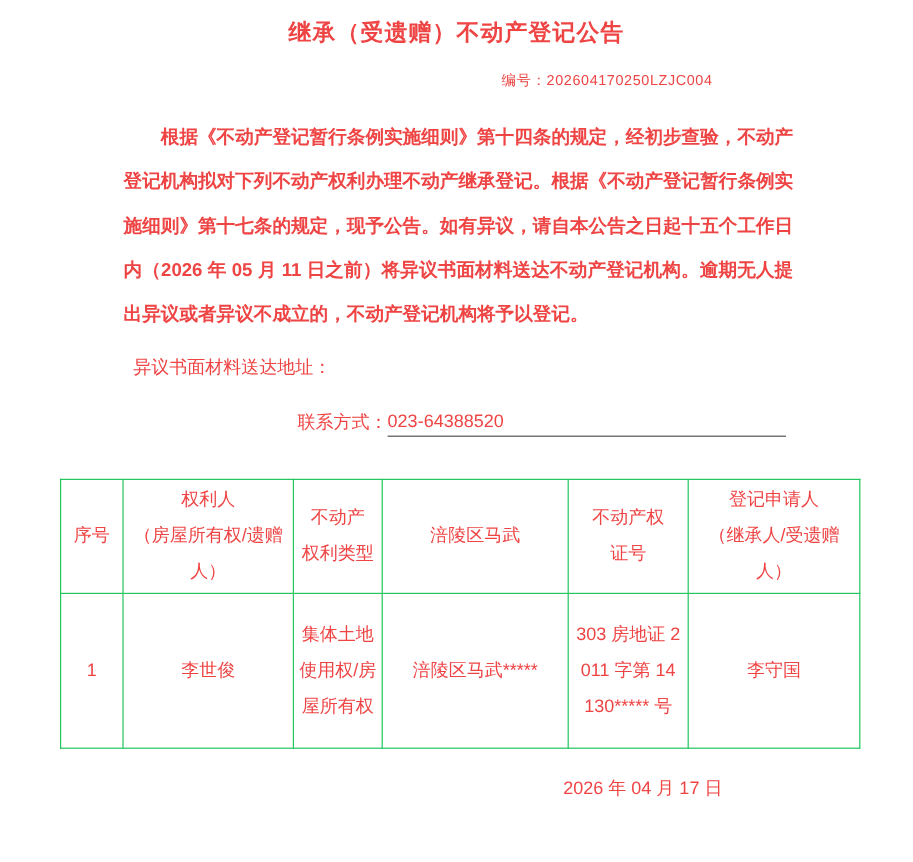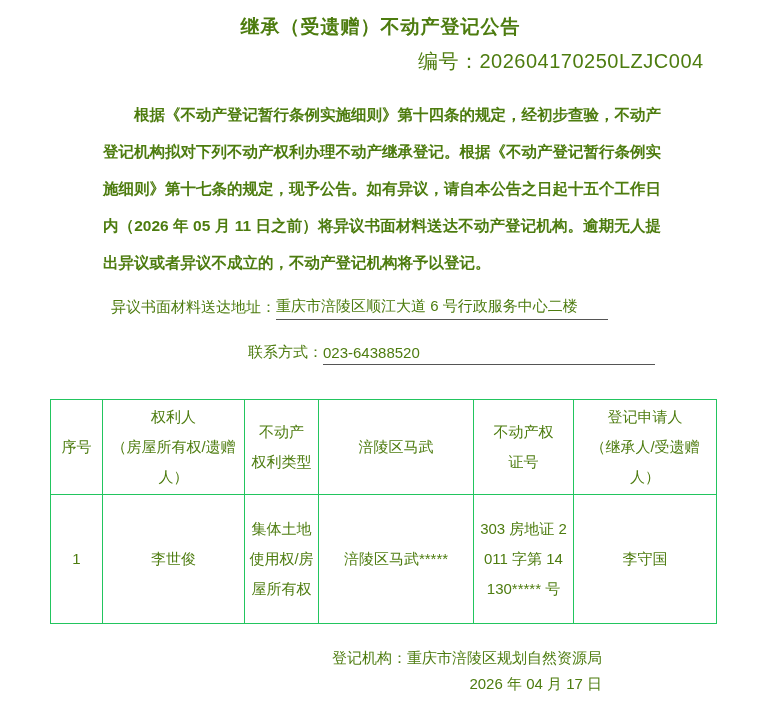--- a/index.html
+++ b/index.html
@@ -1,39 +1,39 @@
 <!DOCTYPE html>
 <html><head>
 <meta charset="utf-8">
 <style>
   html,body{margin:0;padding:0;background:#ffffff;}
   .page{
     position:relative;
     width:761px;height:718px;
     background:#ffffff;
-    color:#4d7c0f;
+    color:#ef4444;
     font-family:"Liberation Sans",sans-serif;
     overflow:hidden;
   }
   .title{
     position:absolute;top:14px;left:0;width:100%;
     margin:0;text-align:center;
     font-size:19px;font-weight:bold;letter-spacing:1px;
   }
   .docnum{
-    position:absolute;top:48px;left:418px;
-    font-size:20px;letter-spacing:0.5px;text-align:right;
+    position:absolute;top:59px;left:418px;
+    font-size:12px;letter-spacing:0.5px;text-align:right;
   }
   .body-par{
     position:absolute;top:96px;left:103px;width:558px;
     margin:0;font-size:15.5px;line-height:37px;
     text-align:justify;text-indent:31px;font-weight:bold;
   }
   .field-row{
-    position:absolute;left:0;display:flex;align-items:flex-end;
+    position:absolute;left:0;display:flex;align-items:flex-start;
     font-size:15px;
   }
   .field-row .field-label{
     display:inline-block;width:276px;text-align:right;
     padding-bottom:3px;
   }
   .field-row .field-value{
     display:inline-block;width:332px;
     border-bottom:1px solid #555555;
     padding-bottom:3px;
@@ -65,21 +65,20 @@
 <div class="page">
 
   <h1 class="title">继承（受遗赠）不动产登记公告</h1>
 
   <div class="docnum"><span>编号：</span><span>202604170250LZJC004</span></div>
 
   <p class="body-par">根据《不动产登记暂行条例实施细则》第十四条的规定，经初步查验，不动产登记机构拟对下列不动产权利办理不动产继承登记。根据《不动产登记暂行条例实施细则》第十七条的规定，现予公告。如有异议，请自本公告之日起十五个工作日内（2026 年 05 月 11 日之前）将异议书面材料送达不动产登记机构。逾期无人提出异议或者异议不成立的，不动产登记机构将予以登记。</p>
 
   <div class="field-row" style="top:297px;">
     <span class="field-label">异议书面材料送达地址：</span>
-    <span class="field-value">重庆市涪陵区顺江大道 6 号行政服务中心二楼</span>
   </div>
 
   <div class="field-row" style="top:343px;padding-left:47px;">
     <span class="field-label">联系方式：</span>
     <span class="field-value">023-64388520</span>
   </div>
 
   <table class="notice-table">
     <colgroup>
       <col style="width:52px">
@@ -119,17 +118,16 @@
         <td>李世俊</td>
         <td class="col-type">集体土地使用权/房屋所有权</td>
         <td>涪陵区马武*****</td>
         <td>303 房地证 2011 字第 14130***** 号</td>
         <td>李守国</td>
       </tr>
     </tbody>
   </table>
 
   <div class="footer">
-    <div>登记机构：重庆市涪陵区规划自然资源局</div>
     <div>2026 年 04 月 17 日</div>
   </div>
 
 </div>
 
 </body></html>

